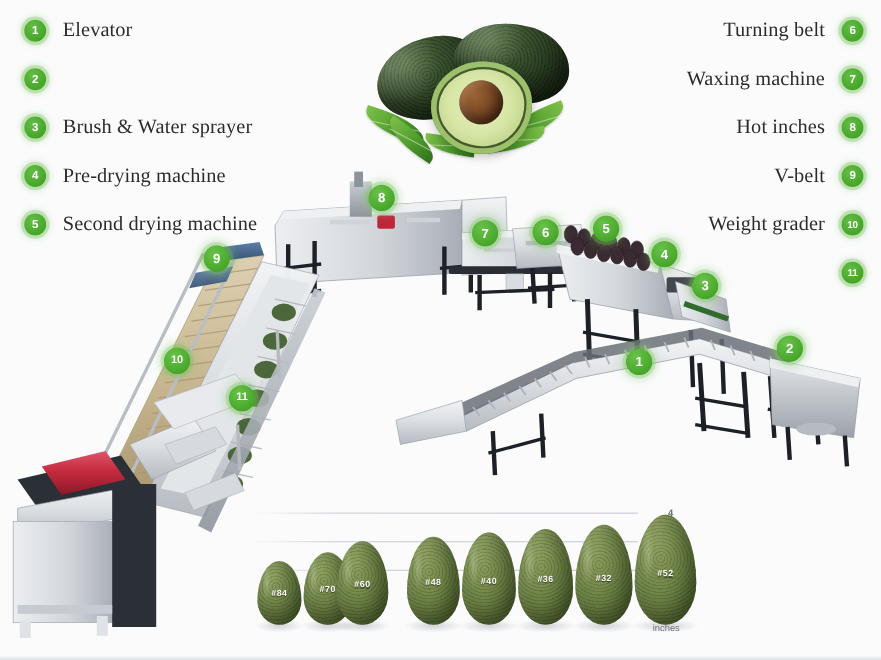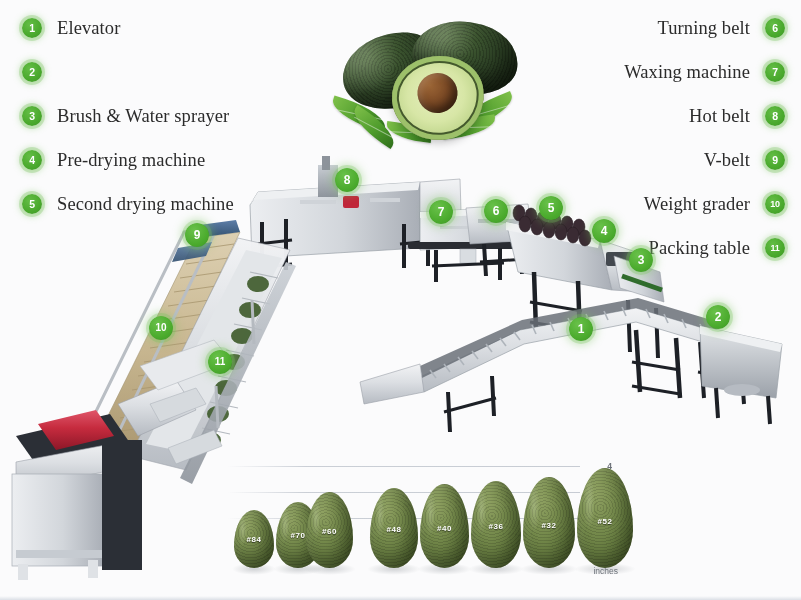--- a/index.html
+++ b/index.html
@@ -238,33 +238,32 @@
   <div class="legend legend-right">
     <div class="legend-row">
       <span class="legend-label">Turning belt</span>
       <span class="badge">6</span>
     </div>
     <div class="legend-row">
       <span class="legend-label">Waxing machine</span>
       <span class="badge">7</span>
     </div>
     <div class="legend-row">
-      <span class="legend-label">Hot belt</span>
+      <span class="legend-label">Hot inches</span>
       <span class="badge">8</span>
     </div>
     <div class="legend-row">
       <span class="legend-label">V-belt</span>
       <span class="badge">9</span>
     </div>
     <div class="legend-row">
       <span class="legend-label">Weight grader</span>
       <span class="badge wide">10</span>
     </div>
     <div class="legend-row">
-      <span class="legend-label">Packing table</span>
       <span class="badge wide">11</span>
     </div>
   </div>
 
   <div class="hero">
     <div class="leafset">
       <div class="leaf" style="left:4px;  top:30px; width:58px; height:20px; transform:rotate(18deg);"></div>
       <div class="leaf" style="left:22px; top:44px; width:52px; height:18px; transform:rotate(34deg);"></div>
       <div class="leaf" style="left:128px;top:28px; width:62px; height:20px; transform:rotate(-22deg) scaleX(-1);"></div>
       <div class="leaf" style="left:116px;top:44px; width:54px; height:18px; transform:rotate(-8deg) scaleX(-1);"></div>

